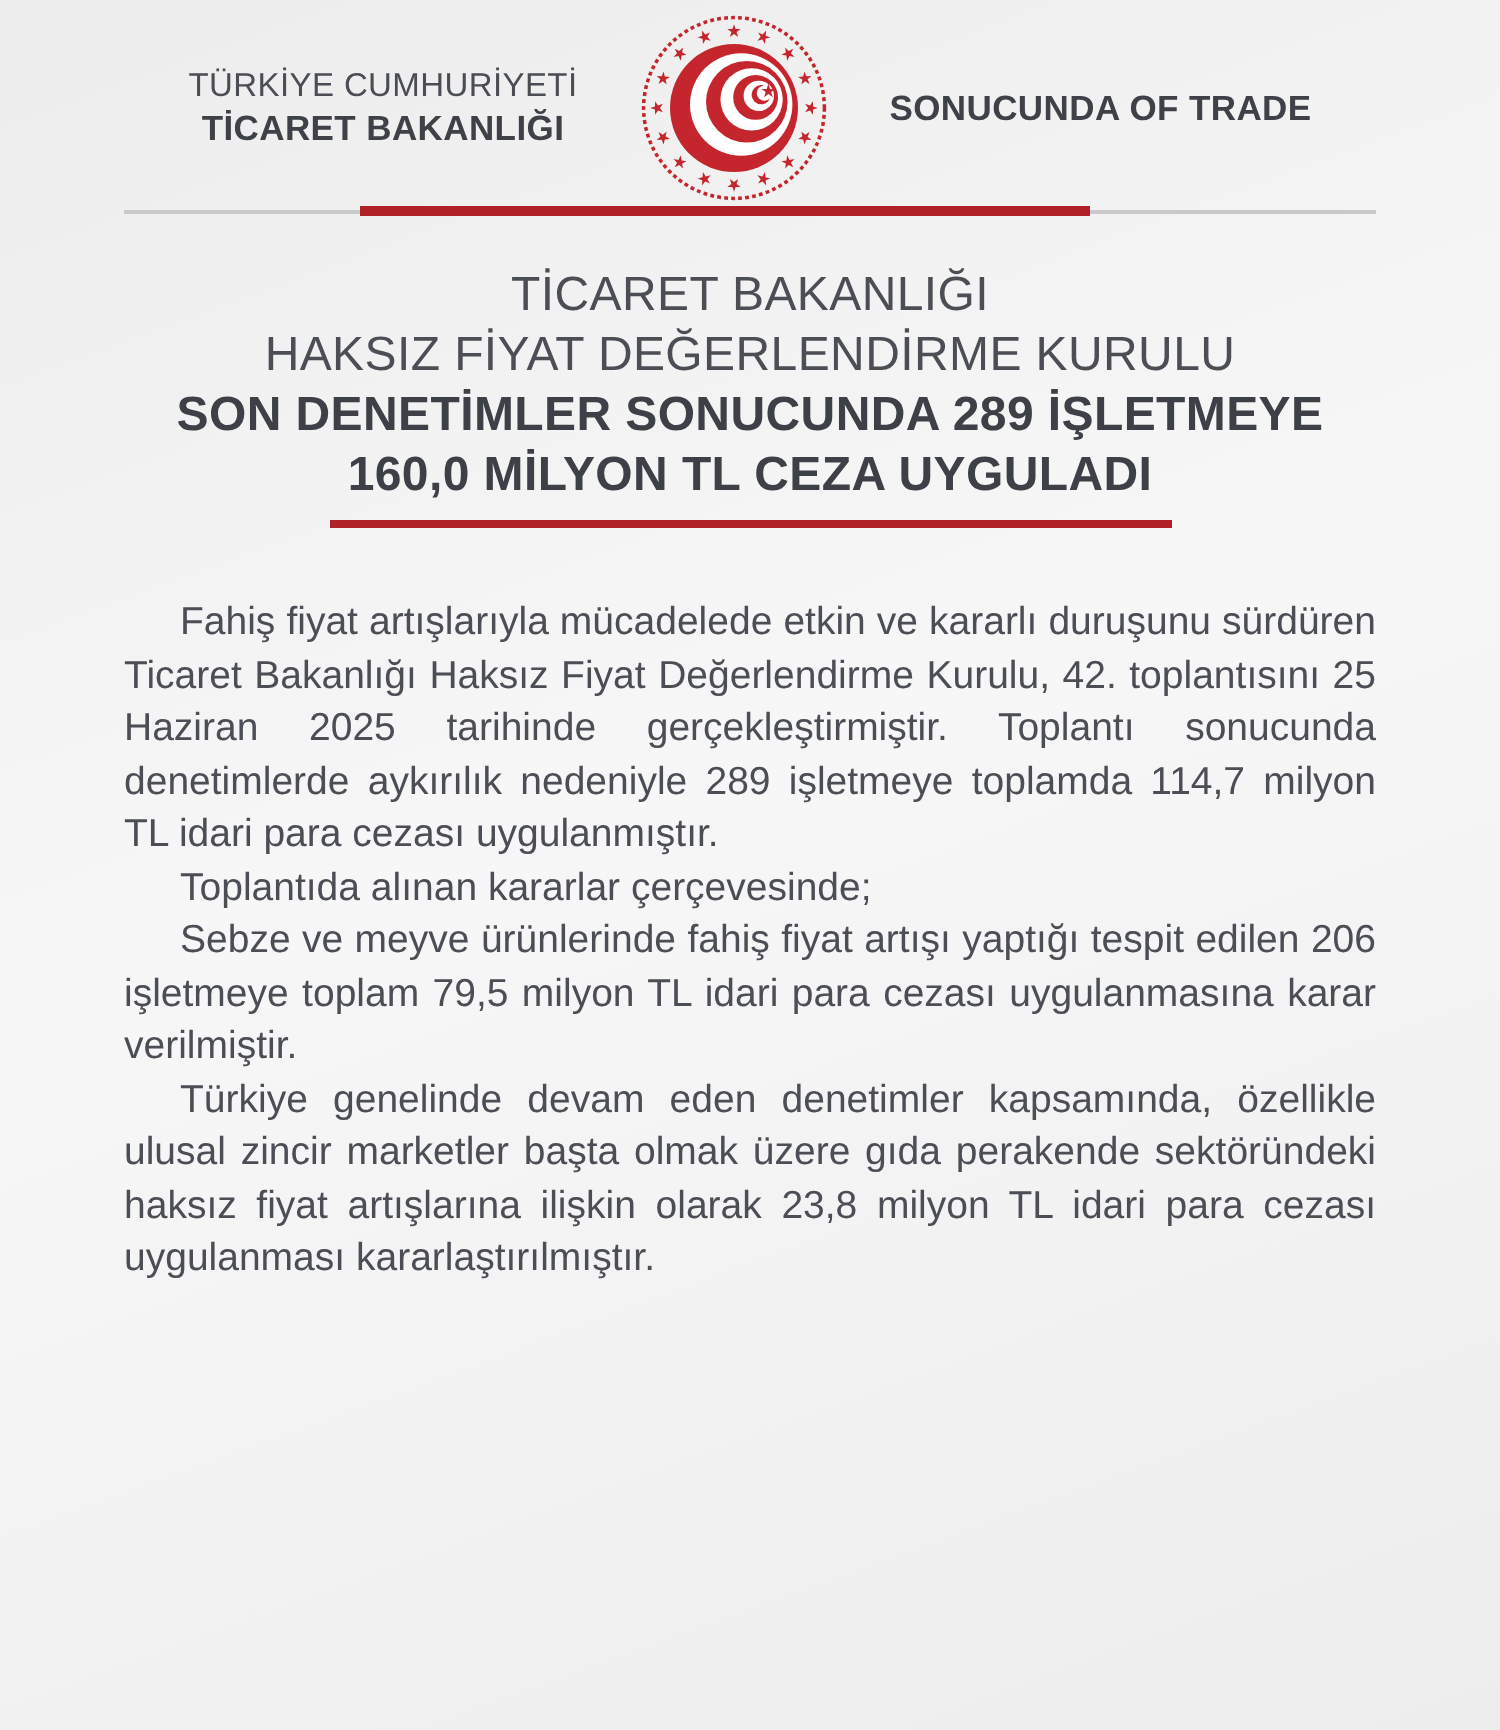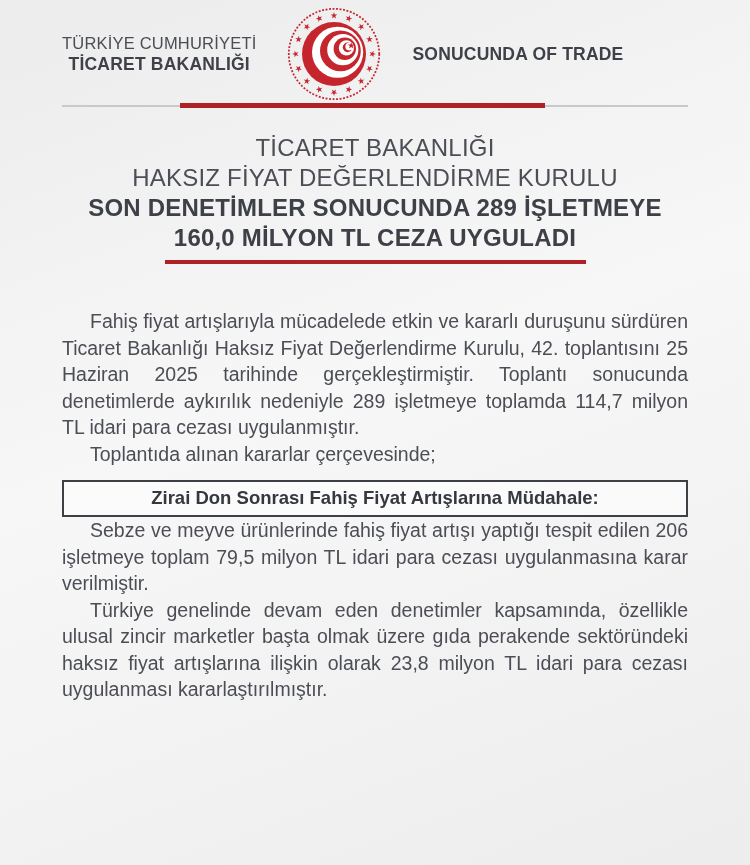--- a/index.html
+++ b/index.html
@@ -12,21 +12,21 @@
     flex-direction: column;
     overflow: hidden;
   }
   .content { padding: 0 62px; }
 
   
   .masthead {
     padding-top: 8px;
     display: flex;
     align-items: center;
-    justify-content: flex-start;
+    justify-content: center;
     gap: 30px;
     height: 100px;
   }
   .org-block { text-align: center; line-height: 21px; }
   .org-line1 { font-size: 16.5px; font-weight: 500; color: #4a4d53; letter-spacing: 0.2px; }
   .org-line2 { font-size: 17.5px; font-weight: 800; color: #3e4147; letter-spacing: 0.2px; }
   .emblem { width: 96px; height: 96px; flex: 0 0 auto; }
 
   
   .dateline-row {
@@ -48,21 +48,21 @@
   .title-underline { width: 421px; height: 4px; background: #b02127; margin: 7px auto 0 auto; }
 
   
   p.body-par {
     font-size: 19.5px;
     line-height: 26.5px;
     text-align: justify;
     text-indent: 28px;
     color: #4b4e54;
   }
-  p.first-par { margin-top: 44px; }
+  p.first-par { margin-top: 34px; }
   .section-box {
     margin-top: 13px;
     border: 2px solid #3d4045;
     background: rgba(255,255,255,0.55);
     text-align: center;
     font-size: 18.5px;
     font-weight: 800;
     color: #35383d;
     padding: 5px 6px 6px 6px;
   }
@@ -126,20 +126,19 @@
     <div class="title-light">TİCARET BAKANLIĞI</div>
     <div class="title-light">HAKSIZ FİYAT DEĞERLENDİRME KURULU</div>
     <div class="title-bold">SON DENETİMLER SONUCUNDA 289 İŞLETMEYE</div>
     <div class="title-bold">160,0 MİLYON TL CEZA UYGULADI</div>
   </div>
   <div class="title-underline"></div>
 
   <p class="body-par first-par">Fahiş fiyat artışlarıyla mücadelede etkin ve kararlı duruşunu sürdüren Ticaret Bakanlığı Haksız Fiyat Değerlendirme Kurulu, 42. toplantısını 25 Haziran 2025 tarihinde gerçekleştirmiştir. Toplantı sonucunda denetimlerde aykırılık nedeniyle 289 işletmeye toplamda 114,7 milyon TL idari para cezası uygulanmıştır.</p>
   <p class="body-par">Toplantıda alınan kararlar çerçevesinde;</p>
 
-  <div class="section-box">Zirai Don Sonrası Fahiş Fiyat Artışlarına Müdahale:</div>
 
   <p class="body-par">Sebze ve meyve ürünlerinde fahiş fiyat artışı yaptığı tespit edilen 206 işletmeye toplam 79,5 milyon TL idari para cezası uygulanmasına karar verilmiştir.</p>
 
 
   <p class="body-par">Türkiye genelinde devam eden denetimler kapsamında, özellikle ulusal zincir marketler başta olmak üzere gıda perakende sektöründeki haksız fiyat artışlarına ilişkin olarak 23,8 milyon TL idari para cezası uygulanması kararlaştırılmıştır.</p>
 
 </div>
 
 </body></html>

